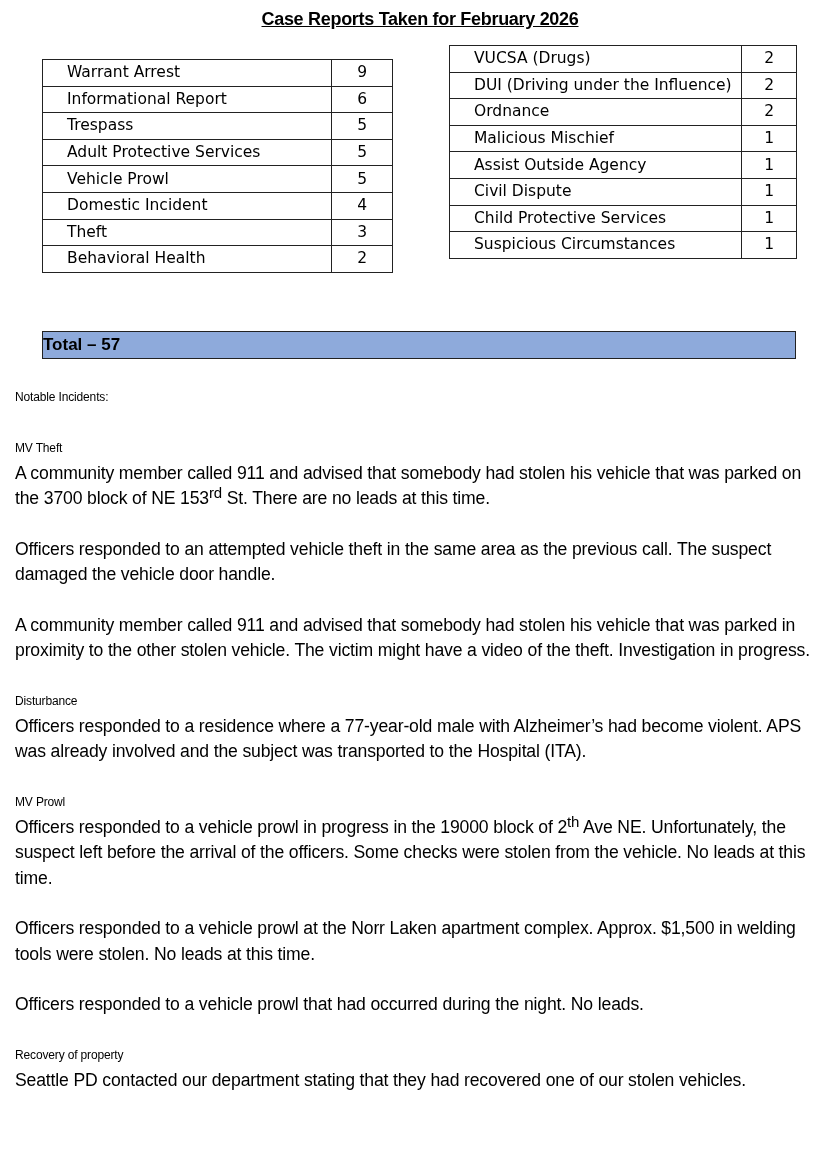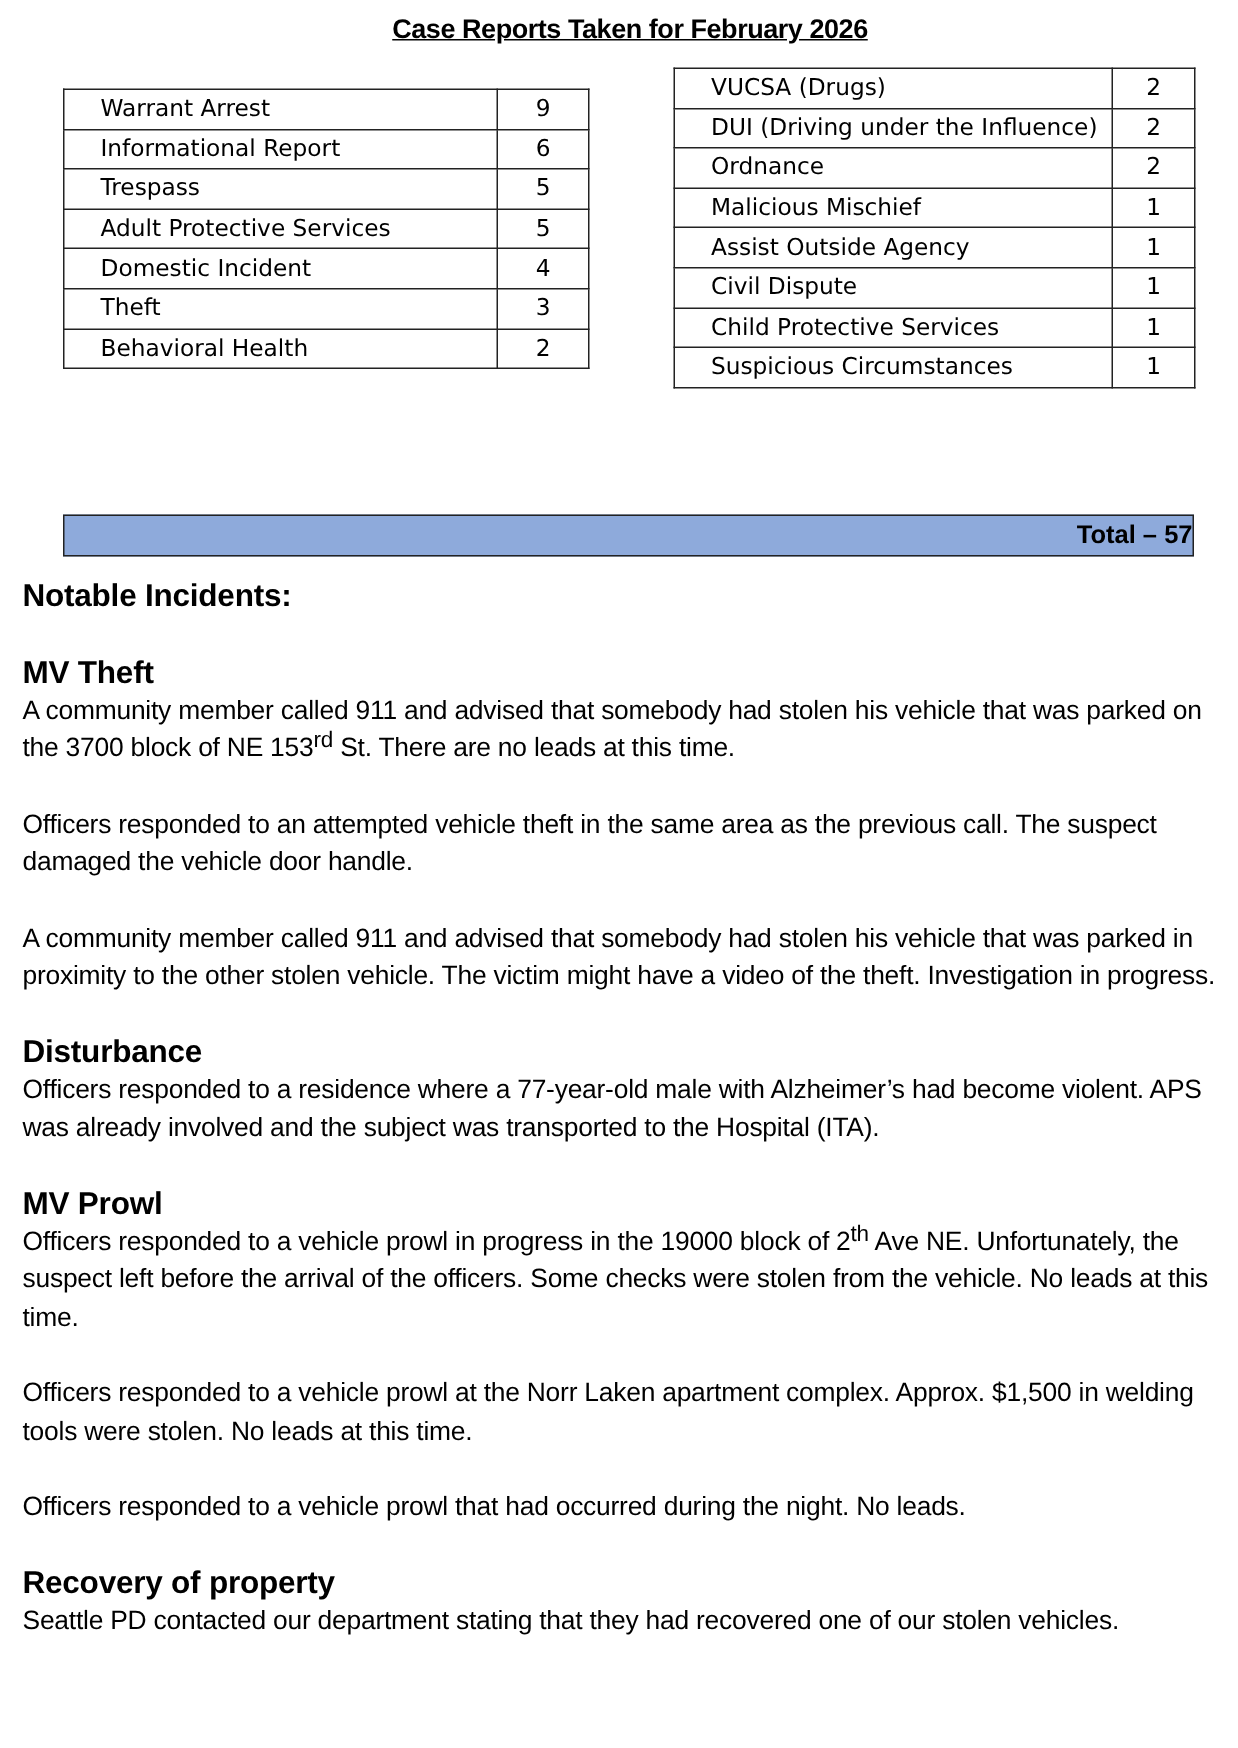--- a/index.html
+++ b/index.html
@@ -21,31 +21,31 @@
       white-space: nowrap;
     }
     table.cases td.num { text-align: center; padding: 0; }
     #tbl-left { left: 42px; top: 59px; width: 351px; }
     #tbl-left td.cat { width: 273px; }
     #tbl-left td.num { width: 66px; }
     #tbl-right { left: 449px; top: 45px; width: 348px; }
     #tbl-right td.cat { width: 270px; }
     #tbl-right td.num { width: 66px; }
     .total-bar {
-      position: absolute; left: 42px; top: 343px; width: 752px; height: 26px;
-      background: #8eaadb; border: 1.5px solid #222; text-align: right;
+      position: absolute; left: 42px; top: 331px; width: 752px; height: 26px;
+      background: #8eaadb; border: 1.5px solid #222; text-align: left;
       line-height: 26px; font-weight: bold; font-size: 17px;
     }
     .content {
       position: absolute; left: 15px; top: 385px; width: 805px;
       font-family: "Liberation Sans", sans-serif; font-size: 17.6px; line-height: 25.3px;
       letter-spacing: -0.15px;
     }
     .content h2 {
-      font-size: 21px; margin: 0; font-weight: bold; line-height: 25.3px;
+      font-size: 12px; margin: 0; font-weight: normal; line-height: 25.3px;
     }
     .content .notable { margin-bottom: 25.3px; }
     .content p { margin: 0 0 25.3px 0; }
     sup { font-size: 15px; line-height: 0; vertical-align: 6px; }
   </style>
 </head>
 <body>
 
 <div class="title">Case Reports Taken for February 2026</div>
 
@@ -58,20 +58,24 @@
       <tr>
         <td class="cat">Informational Report</td>
         <td class="num">6</td>
       </tr>
       <tr>
         <td class="cat">Trespass</td>
         <td class="num">5</td>
       </tr>
       <tr>
         <td class="cat">Adult Protective Services</td>
+        <td class="num">5</td>
+      </tr>
+      <tr>
+        <td class="cat">Vehicle Prowl</td>
         <td class="num">5</td>
       </tr>
       <tr>
         <td class="cat">Domestic Incident</td>
         <td class="num">4</td>
       </tr>
       <tr>
         <td class="cat">Theft</td>
         <td class="num">3</td>
       </tr>

